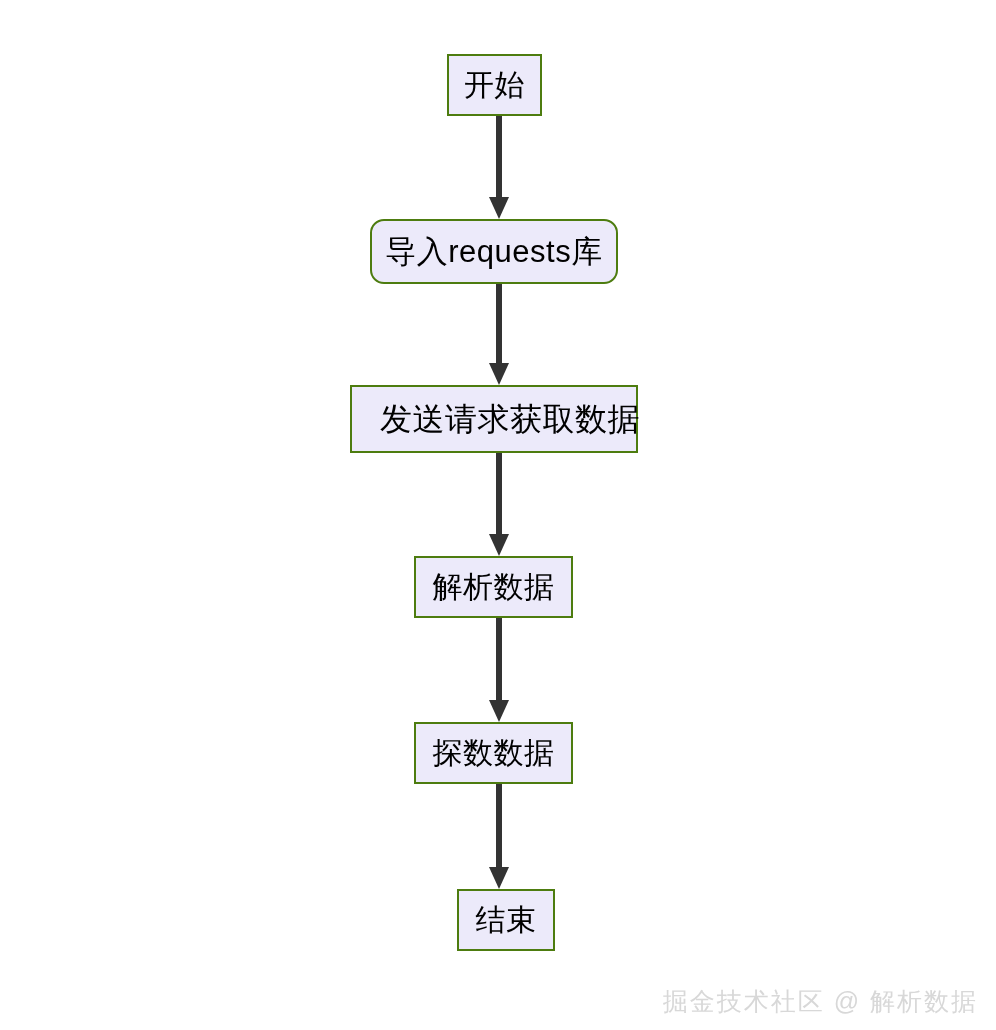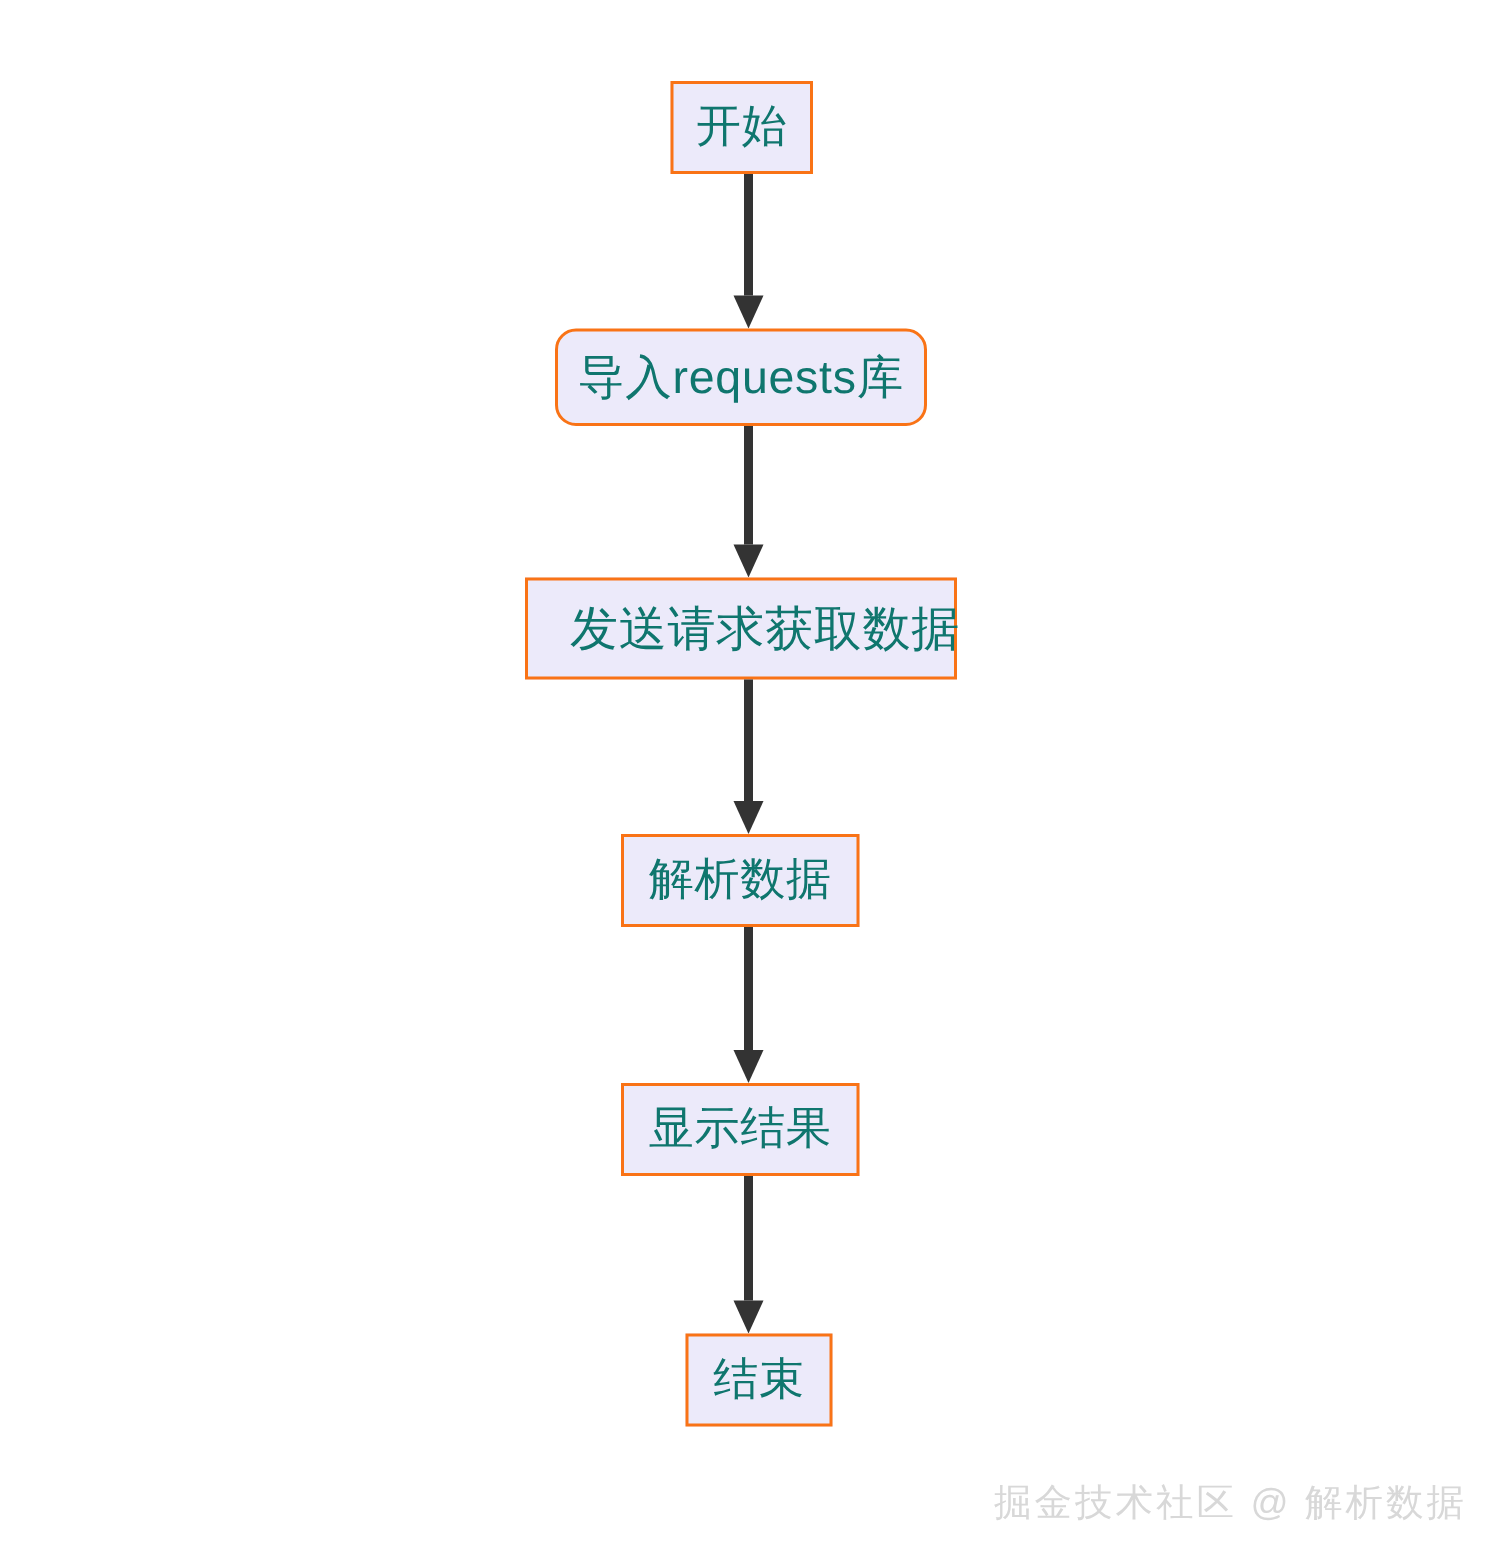--- a/index.html
+++ b/index.html
@@ -20,25 +20,25 @@
     left: 0;
     top: 0;
     width: 996px;
     height: 1030px;
   }
 
   .node {
     position: absolute;
     box-sizing: border-box;
     background: #ECEAFA;
-    border: 2px solid #f97316;
+    border: 2px solid #4d7c0f;
     display: flex;
     align-items: center;
     justify-content: center;
-    color: #0f766e;
+    color: #000000;
     letter-spacing: 0.5px;
     white-space: nowrap;
   }
 
   .node .node-label {
     display: block;
     line-height: 1;
   }
 
   
@@ -138,21 +138,21 @@
   <div class="node" id="node-parse">
     <span class="node-label">解析数据</span>
   </div>
 
   <div class="arrow" id="arrow-4">
     <div class="shaft"></div>
     <div class="head"></div>
   </div>
 
   <div class="node" id="node-display">
-    <span class="node-label">显示结果</span>
+    <span class="node-label">探数数据</span>
   </div>
 
   <div class="arrow" id="arrow-5">
     <div class="shaft"></div>
     <div class="head"></div>
   </div>
 
   <div class="node" id="node-end">
     <span class="node-label">结束</span>
   </div>

